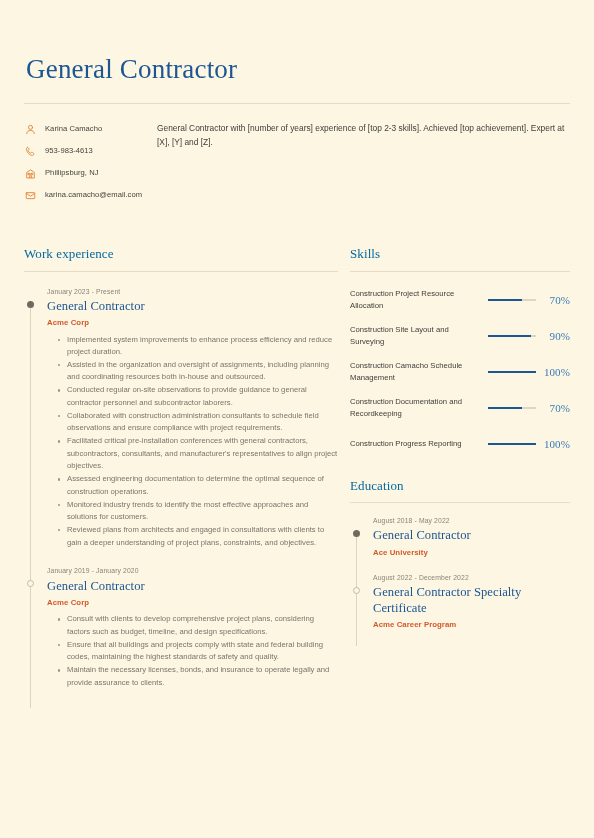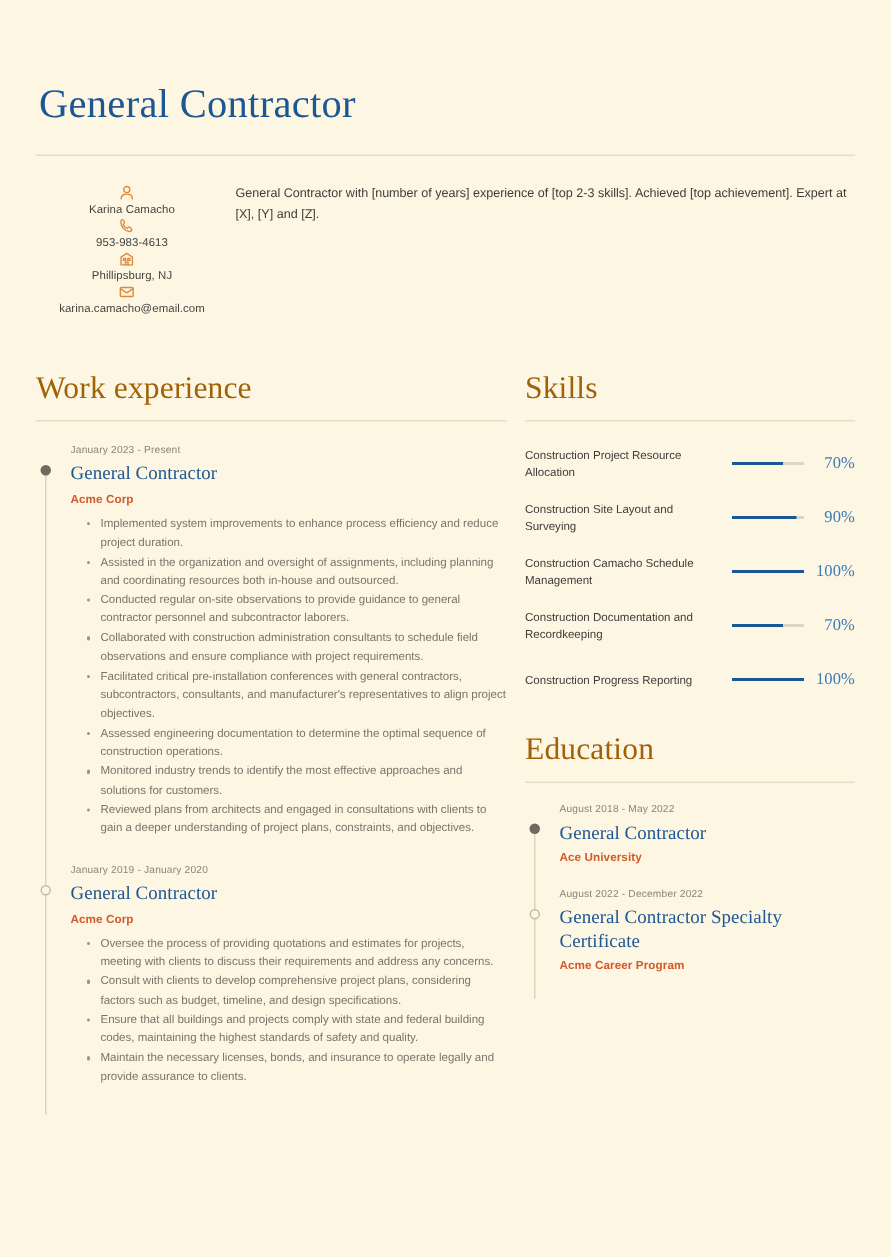--- a/index.html
+++ b/index.html
@@ -52,21 +52,20 @@
     width: 128px;
     flex: 0 0 128px;
     padding-top: 1px;
   }
 
   .contact-row {
     display: flex;
     align-items: center;
     margin-bottom: 8px;
     height: 14px;
-    flex-direction: column;
   }
 
   .contact-icon {
     width: 13px;
     flex: 0 0 13px;
     height: 13px;
     margin-right: 8px;
     display: flex;
     align-items: center;
     justify-content: center;
@@ -96,23 +95,23 @@
     display: flex;
     margin-top: 36px;
     align-items: flex-start;
   }
 
   .col-left  { width: 322px; flex: 0 0 322px; padding-right: 8px; }
   .col-right { flex: 1; padding-left: 4px; }
 
   .section-title {
     font-family: "Liberation Serif", serif;
-    font-size: 21px;
+    font-size: 13px;
     font-weight: 400;
-    color: #a16207;
+    color: #0369a1;
     letter-spacing: 0.1px;
     line-height: 1.2;
   }
 
   .section-rule {
     height: 1px;
     background: #e8ddc4;
     margin-top: 9px;
   }
 
@@ -314,21 +313,20 @@
               <li>Monitored industry trends to identify the most effective approaches and solutions for customers.</li>
               <li>Reviewed plans from architects and engaged in consultations with clients to gain a deeper understanding of project plans, constraints, and objectives.</li>
             </ul>
           </div>
           <div class="tl-entry">
             <span class="tl-dot hollow"></span>
             <div class="tl-date">January 2019 - January 2020</div>
             <div class="tl-role">General Contractor</div>
             <div class="tl-org">Acme Corp</div>
             <ul class="tl-bullets">
-              <li>Oversee the process of providing quotations and estimates for projects, meeting with clients to discuss their requirements and address any concerns.</li>
               <li>Consult with clients to develop comprehensive project plans, considering factors such as budget, timeline, and design specifications.</li>
               <li>Ensure that all buildings and projects comply with state and federal building codes, maintaining the highest standards of safety and quality.</li>
               <li>Maintain the necessary licenses, bonds, and insurance to operate legally and provide assurance to clients.</li>
             </ul>
           </div>
         </div>
     </div>
 
     <div class="col-right">
 

